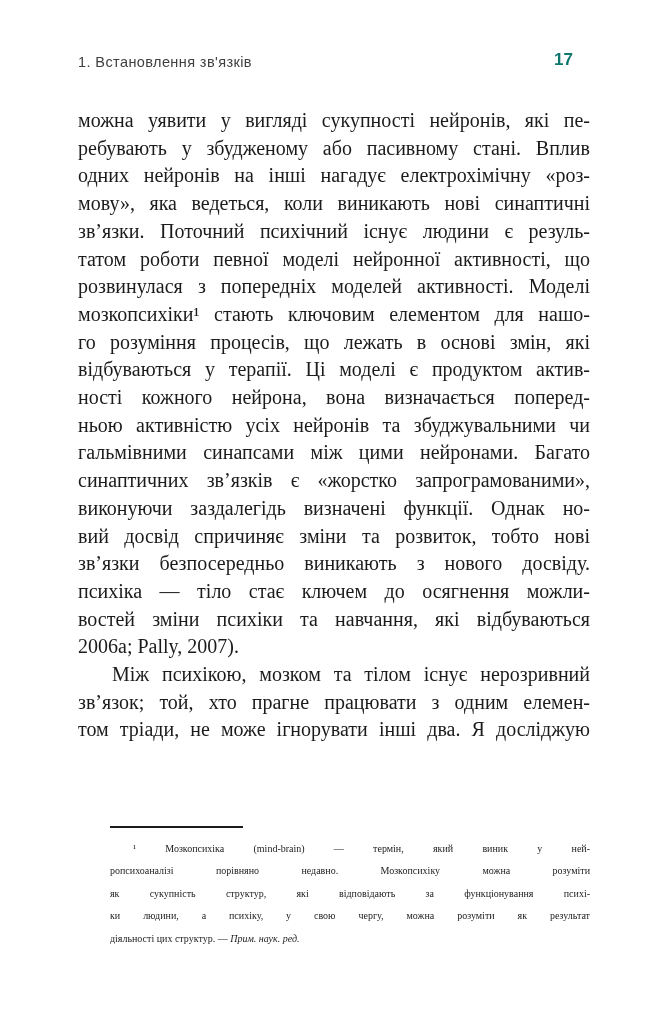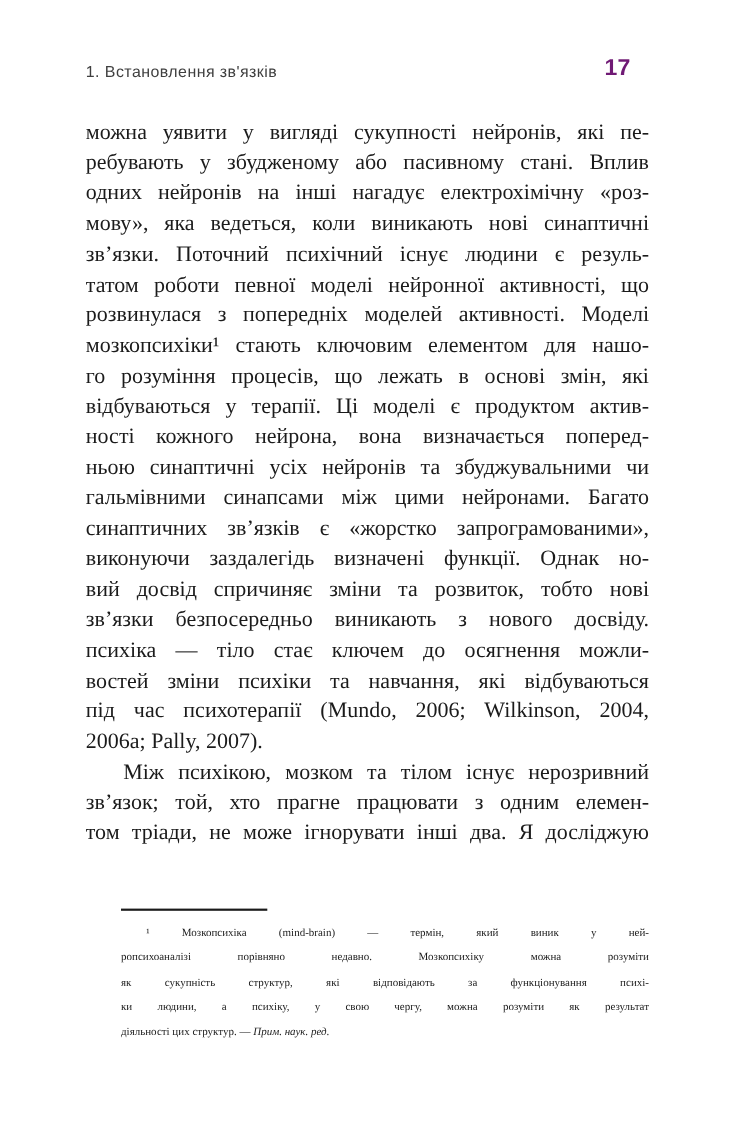--- a/index.html
+++ b/index.html
@@ -20,23 +20,23 @@
     justify-content: space-between;
     align-items: flex-end;
     font-family: "Liberation Sans", "DejaVu Sans", sans-serif;
   }
   .running-title {
     font-size: 14.5px;
     letter-spacing: 0.4px;
     color: #3f3f3f;
   }
   .page-number {
-    font-size: 21px;
+    font-size: 17px;
     font-weight: 700;
-    color: #701a75;
+    color: #0f766e;
     padding-right: 17px;
   }
   .body-text {
     position: absolute;
     top: 107px;
     left: 78px;
     width: 512px;
     font-size: 20px;
     line-height: 27.7px;
     color: #1b1b1b;
@@ -82,29 +82,28 @@
       <div class="line">ребувають у збудженому або пасивному стані. Вплив</div>
       <div class="line">одних нейронів на інші нагадує електрохімічну «роз-</div>
       <div class="line">мову», яка ведеться, коли виникають нові синаптичні</div>
       <div class="line">зв’язки. Поточний психічний існує людини є резуль-</div>
       <div class="line">татом роботи певної моделі нейронної активності, що</div>
       <div class="line">розвинулася з попередніх моделей активності. Моделі</div>
       <div class="line">мозкопсихіки¹ стають ключовим елементом для нашо-</div>
       <div class="line">го розуміння процесів, що лежать в основі змін, які</div>
       <div class="line">відбуваються у терапії. Ці моделі є продуктом актив-</div>
       <div class="line">ності кожного нейрона, вона визначається поперед-</div>
-      <div class="line">ньою синаптичні усіх нейронів та збуджувальними чи</div>
+      <div class="line">ньою активністю усіх нейронів та збуджувальними чи</div>
       <div class="line">гальмівними синапсами між цими нейронами. Багато</div>
       <div class="line">синаптичних зв’язків є «жорстко запрограмованими»,</div>
       <div class="line">виконуючи заздалегідь визначені функції. Однак но-</div>
       <div class="line">вий досвід спричиняє зміни та розвиток, тобто нові</div>
       <div class="line">зв’язки безпосередньо виникають з нового досвіду.</div>
       <div class="line">психіка — тіло стає ключем до осягнення можли-</div>
       <div class="line">востей зміни психіки та навчання, які відбуваються</div>
-      <div class="line">під час психотерапії (Mundo, 2006; Wilkinson, 2004,</div>
       <div class="line last">2006a; Pally, 2007).</div>
       <div class="line indent">Між психікою, мозком та тілом існує нерозривний</div>
       <div class="line">зв’язок; той, хто прагне працювати з одним елемен-</div>
       <div class="line">том тріади, не може ігнорувати інші два. Я досліджую</div>
     </div>
 
   <div class="footnote-rule"></div>
 
   <div class="footnote">
       <div class="line indent">¹ Мозкопсихіка (mind-brain) — термін, який виник у ней-</div>

